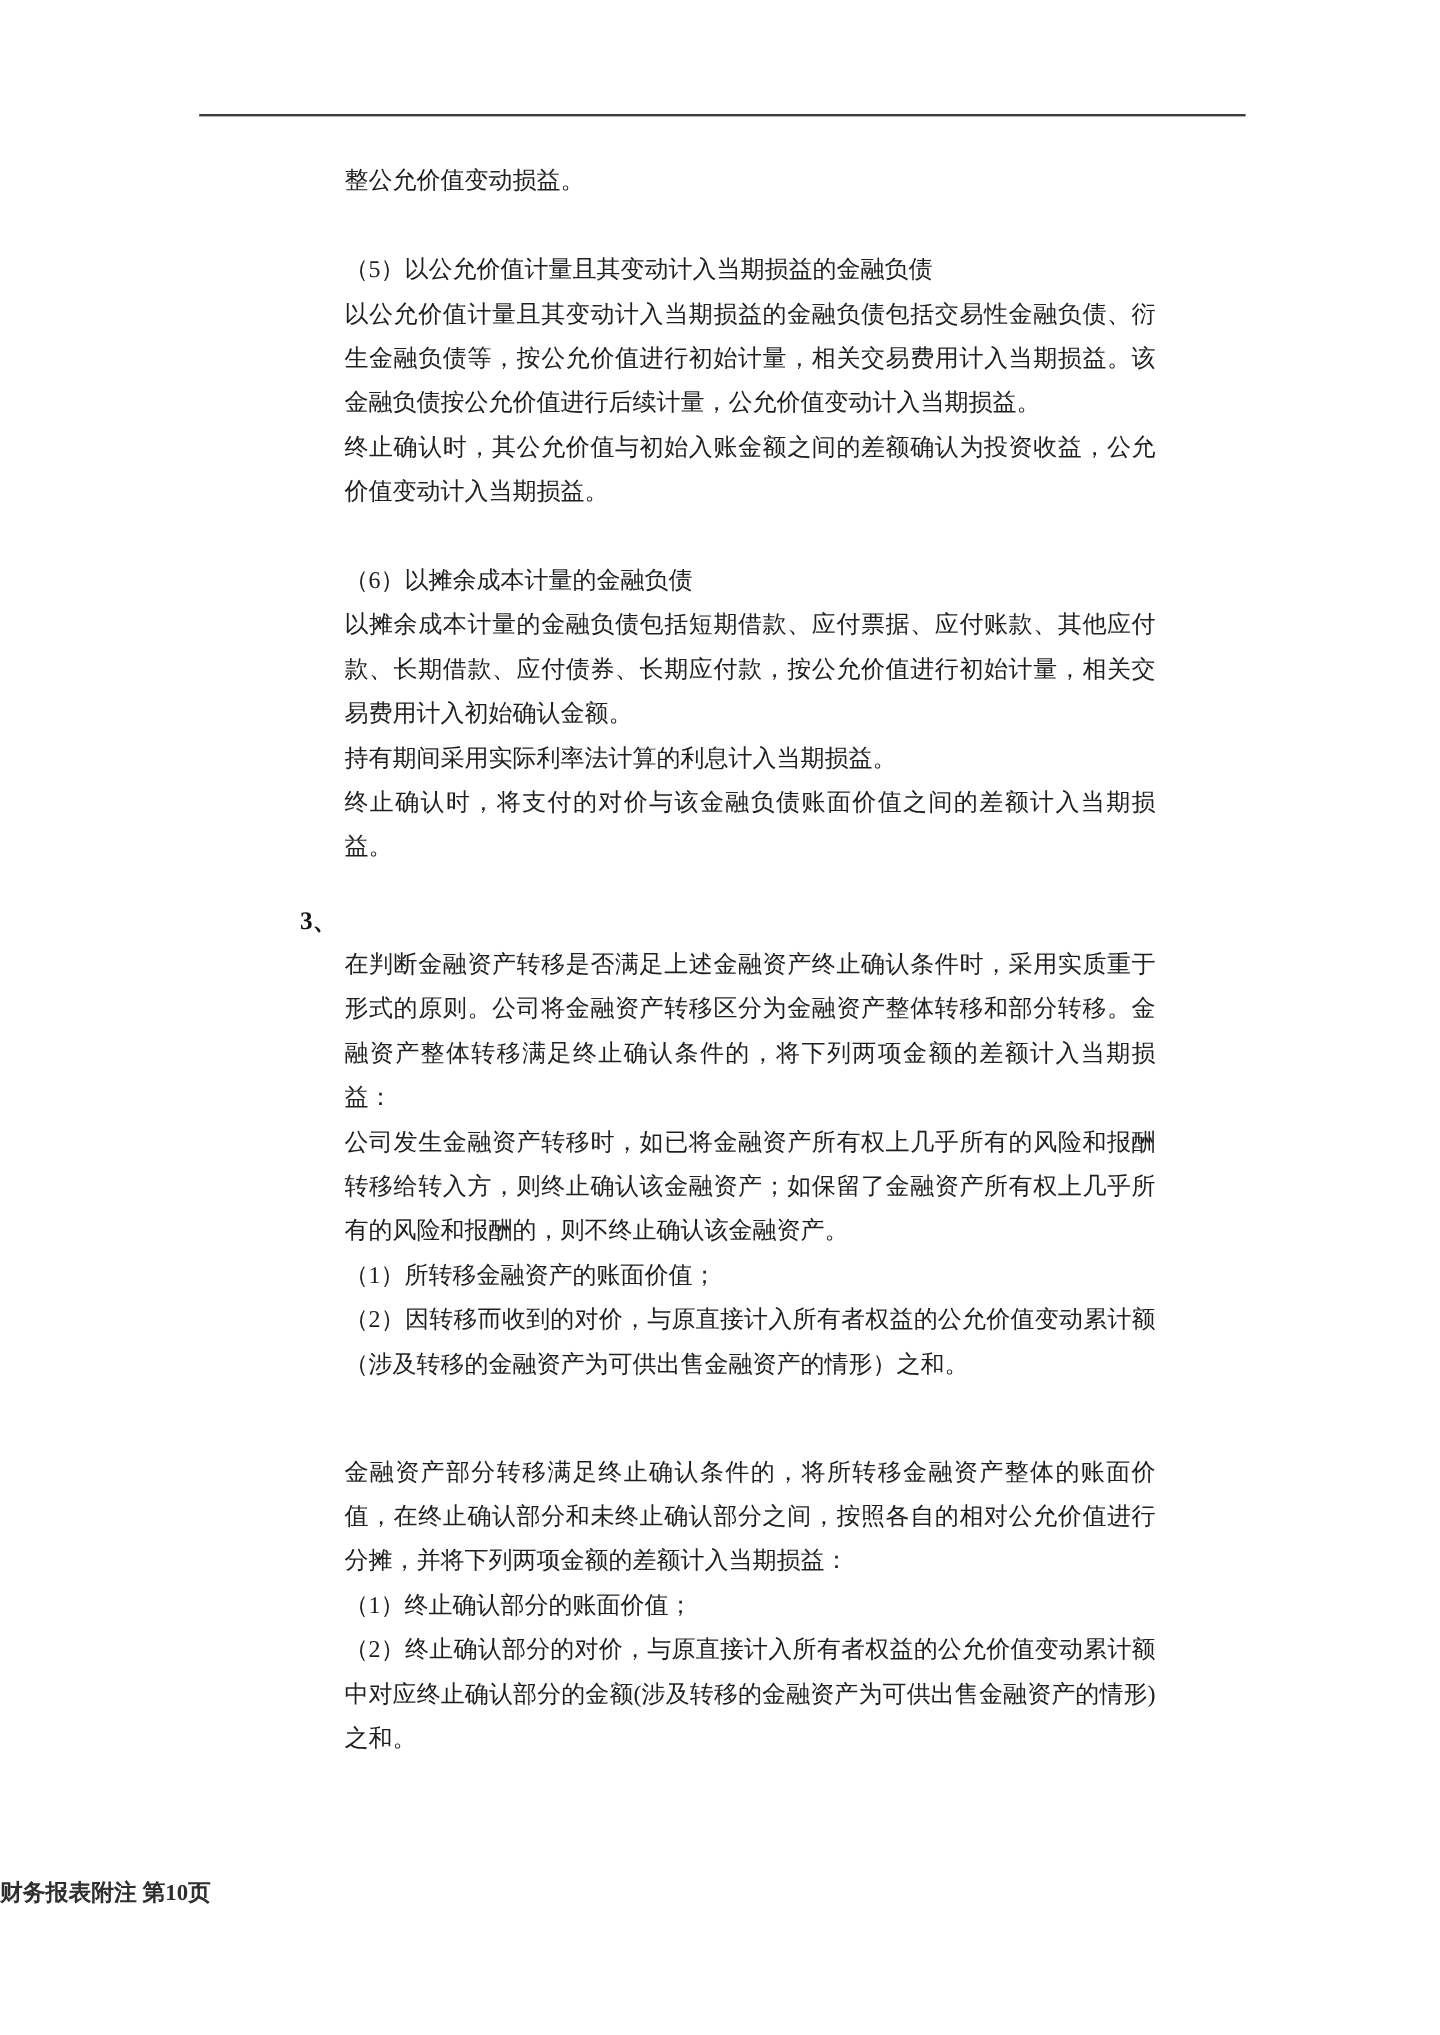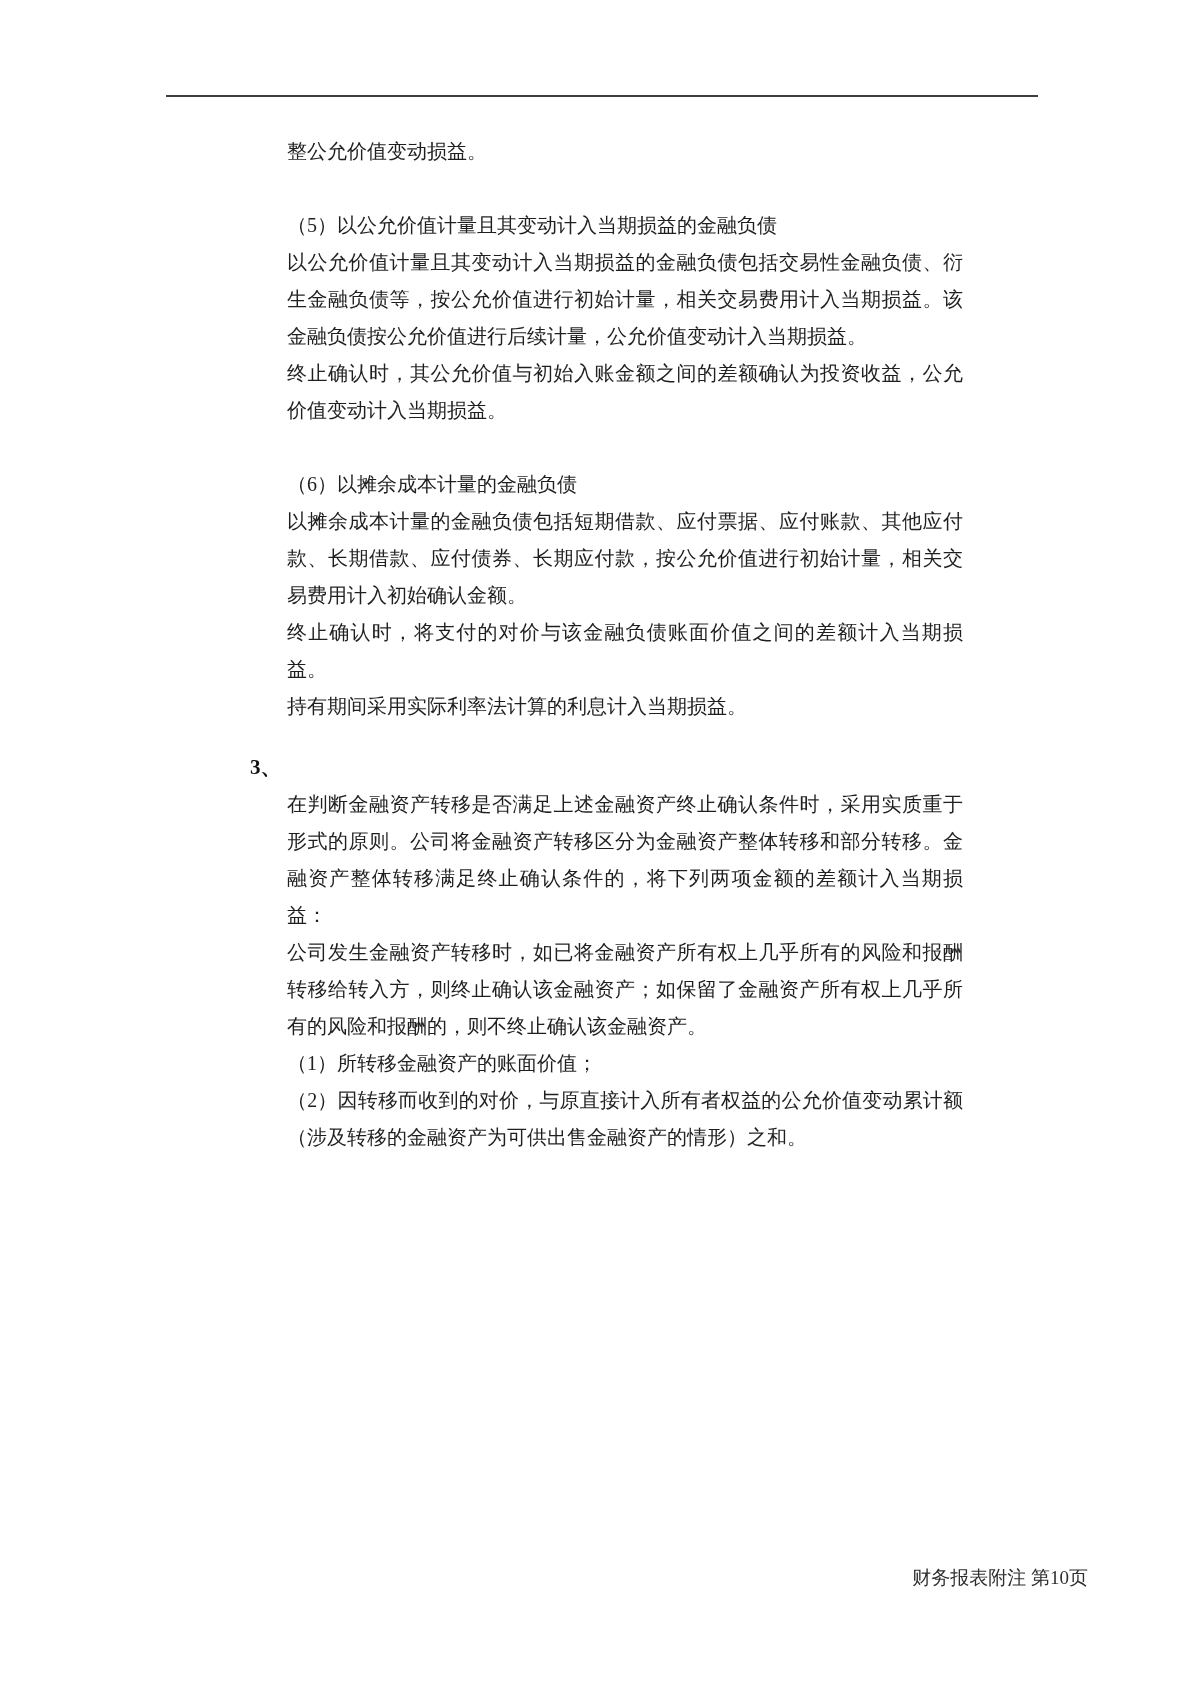--- a/index.html
+++ b/index.html
@@ -55,23 +55,23 @@
   }
   .heading .hnum {
     width: 50px;
     flex: 0 0 50px;
   }
   .footer {
     position: absolute;
     left: 0;
     top: 1563px;
     width: 100%;
-    text-align: right;
+    text-align: left;
     font-size: 19px;
-    font-weight: 400;
+    font-weight: 700;
     color: #2e2e2e;
     line-height: 30px;
   }
 </style>
 </head>
 <body>
 
 <div class="page">
 
   <div class="header-rule"></div>
@@ -82,35 +82,40 @@
 
     <section class="block-gap">
       <p class="para">（5）以公允价值计量且其变动计入当期损益的金融负债</p>
       <p class="para">以公允价值计量且其变动计入当期损益的金融负债包括交易性金融负债、衍生金融负债等，按公允价值进行初始计量，相关交易费用计入当期损益。该金融负债按公允价值进行后续计量，公允价值变动计入当期损益。</p>
       <p class="para">终止确认时，其公允价值与初始入账金额之间的差额确认为投资收益，公允价值变动计入当期损益。</p>
     </section>
 
     <section class="block-gap">
       <p class="para">（6）以摊余成本计量的金融负债</p>
       <p class="para">以摊余成本计量的金融负债包括短期借款、应付票据、应付账款、其他应付款、长期借款、应付债券、长期应付款，按公允价值进行初始计量，相关交易费用计入初始确认金额。</p>
+      <p class="para">持有期间采用实际利率法计算的利息计入当期损益。</p>
       <p class="para">终止确认时，将支付的对价与该金融负债账面价值之间的差额计入当期损益。</p>
-      <p class="para">持有期间采用实际利率法计算的利息计入当期损益。</p>
     </section>
 
     <div class="heading block-gap-small">
       <span class="hnum">3、</span>
     </div>
 
     <section>
       <p class="para">在判断金融资产转移是否满足上述金融资产终止确认条件时，采用实质重于形式的原则。公司将金融资产转移区分为金融资产整体转移和部分转移。金融资产整体转移满足终止确认条件的，将下列两项金额的差额计入当期损益：</p>
       <p class="para">公司发生金融资产转移时，如已将金融资产所有权上几乎所有的风险和报酬转移给转入方，则终止确认该金融资产；如保留了金融资产所有权上几乎所有的风险和报酬的，则不终止确认该金融资产。</p>
       <p class="para">（1）所转移金融资产的账面价值；</p>
       <p class="para">（2）因转移而收到的对价，与原直接计入所有者权益的公允价值变动累计额（涉及转移的金融资产为可供出售金融资产的情形）之和。</p>
     </section>
 
+    <section class="block-gap-large">
+      <p class="para">金融资产部分转移满足终止确认条件的，将所转移金融资产整体的账面价值，在终止确认部分和未终止确认部分之间，按照各自的相对公允价值进行分摊，并将下列两项金额的差额计入当期损益：</p>
+      <p class="para">（1）终止确认部分的账面价值；</p>
+      <p class="para">（2）终止确认部分的对价，与原直接计入所有者权益的公允价值变动累计额中对应终止确认部分的金额(涉及转移的金融资产为可供出售金融资产的情形)之和。</p>
+    </section>
 
   </main>
 
   <footer class="footer">
     <span>财务报表附注 第10页</span>
   </footer>
 
 </div>
 
 </body></html>

